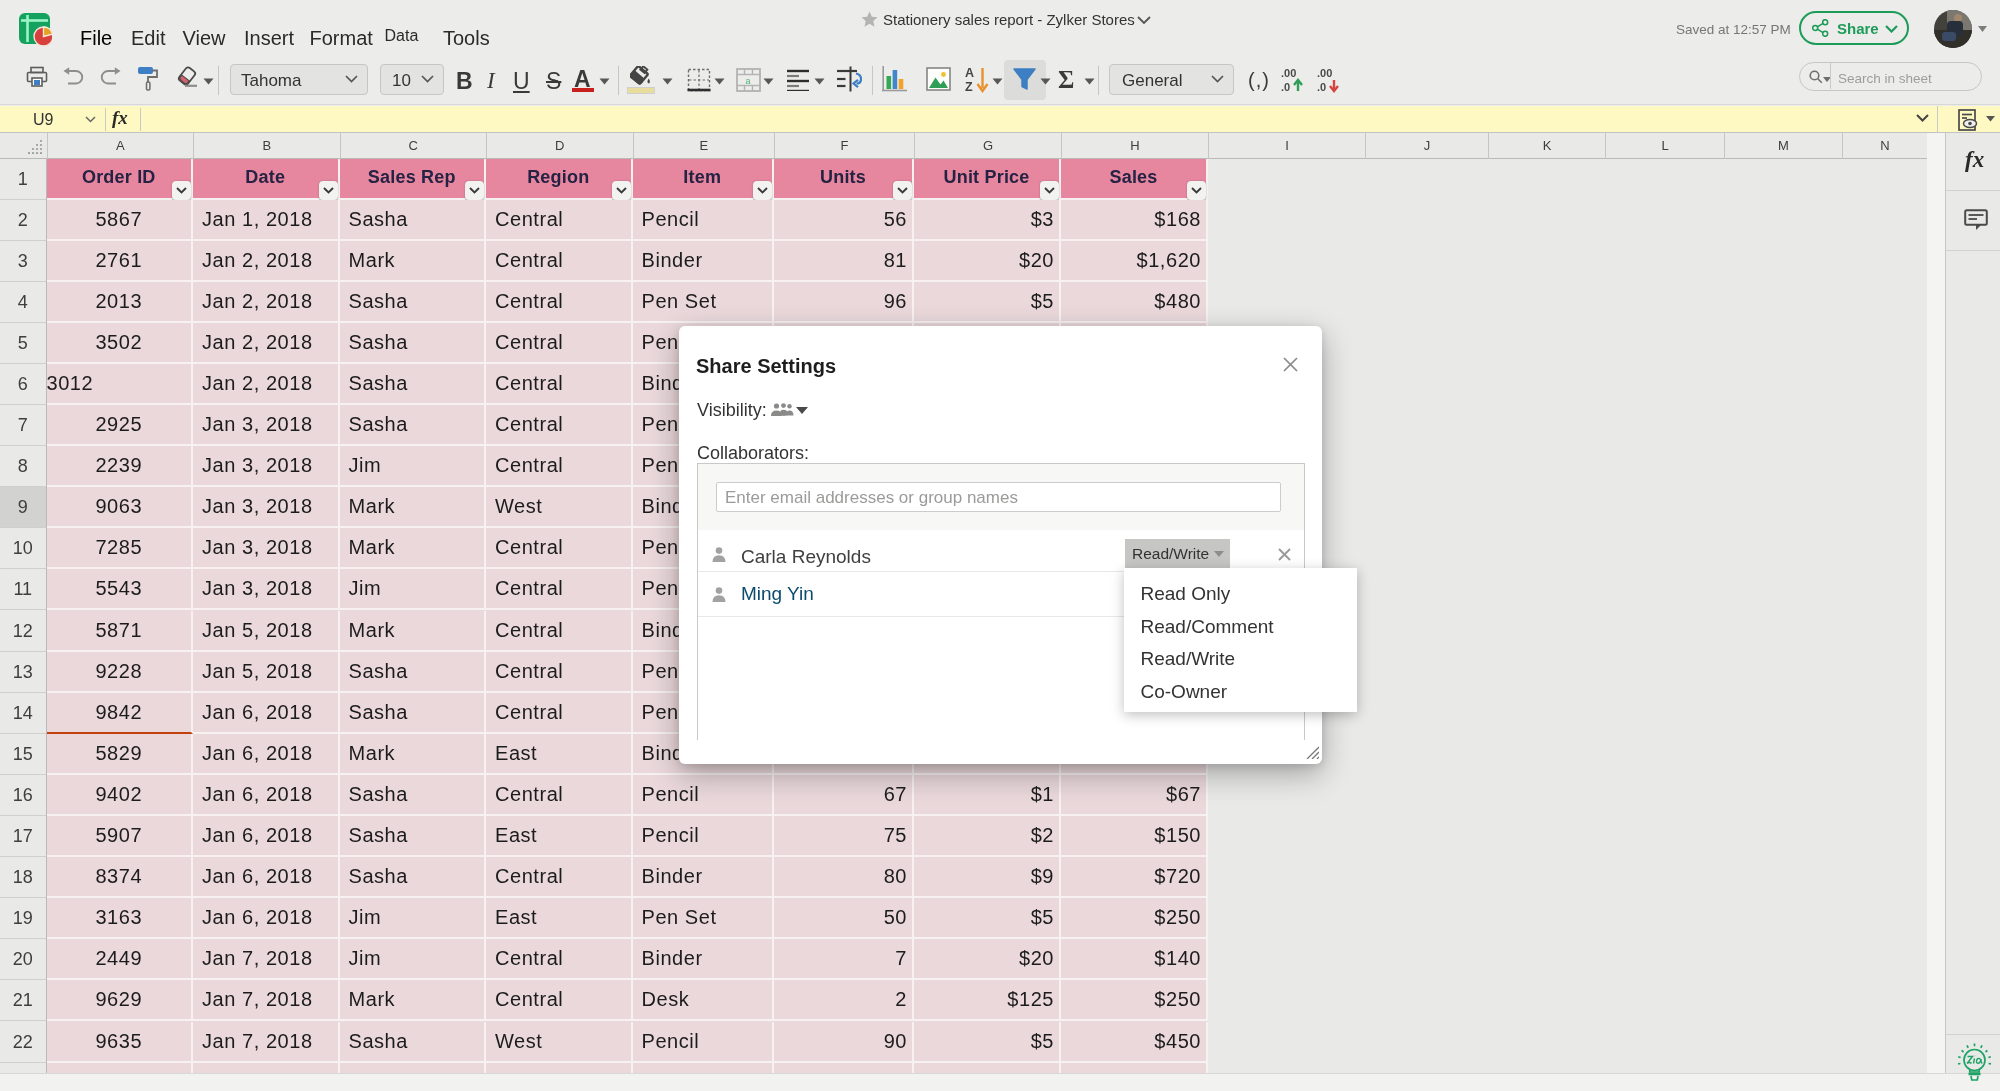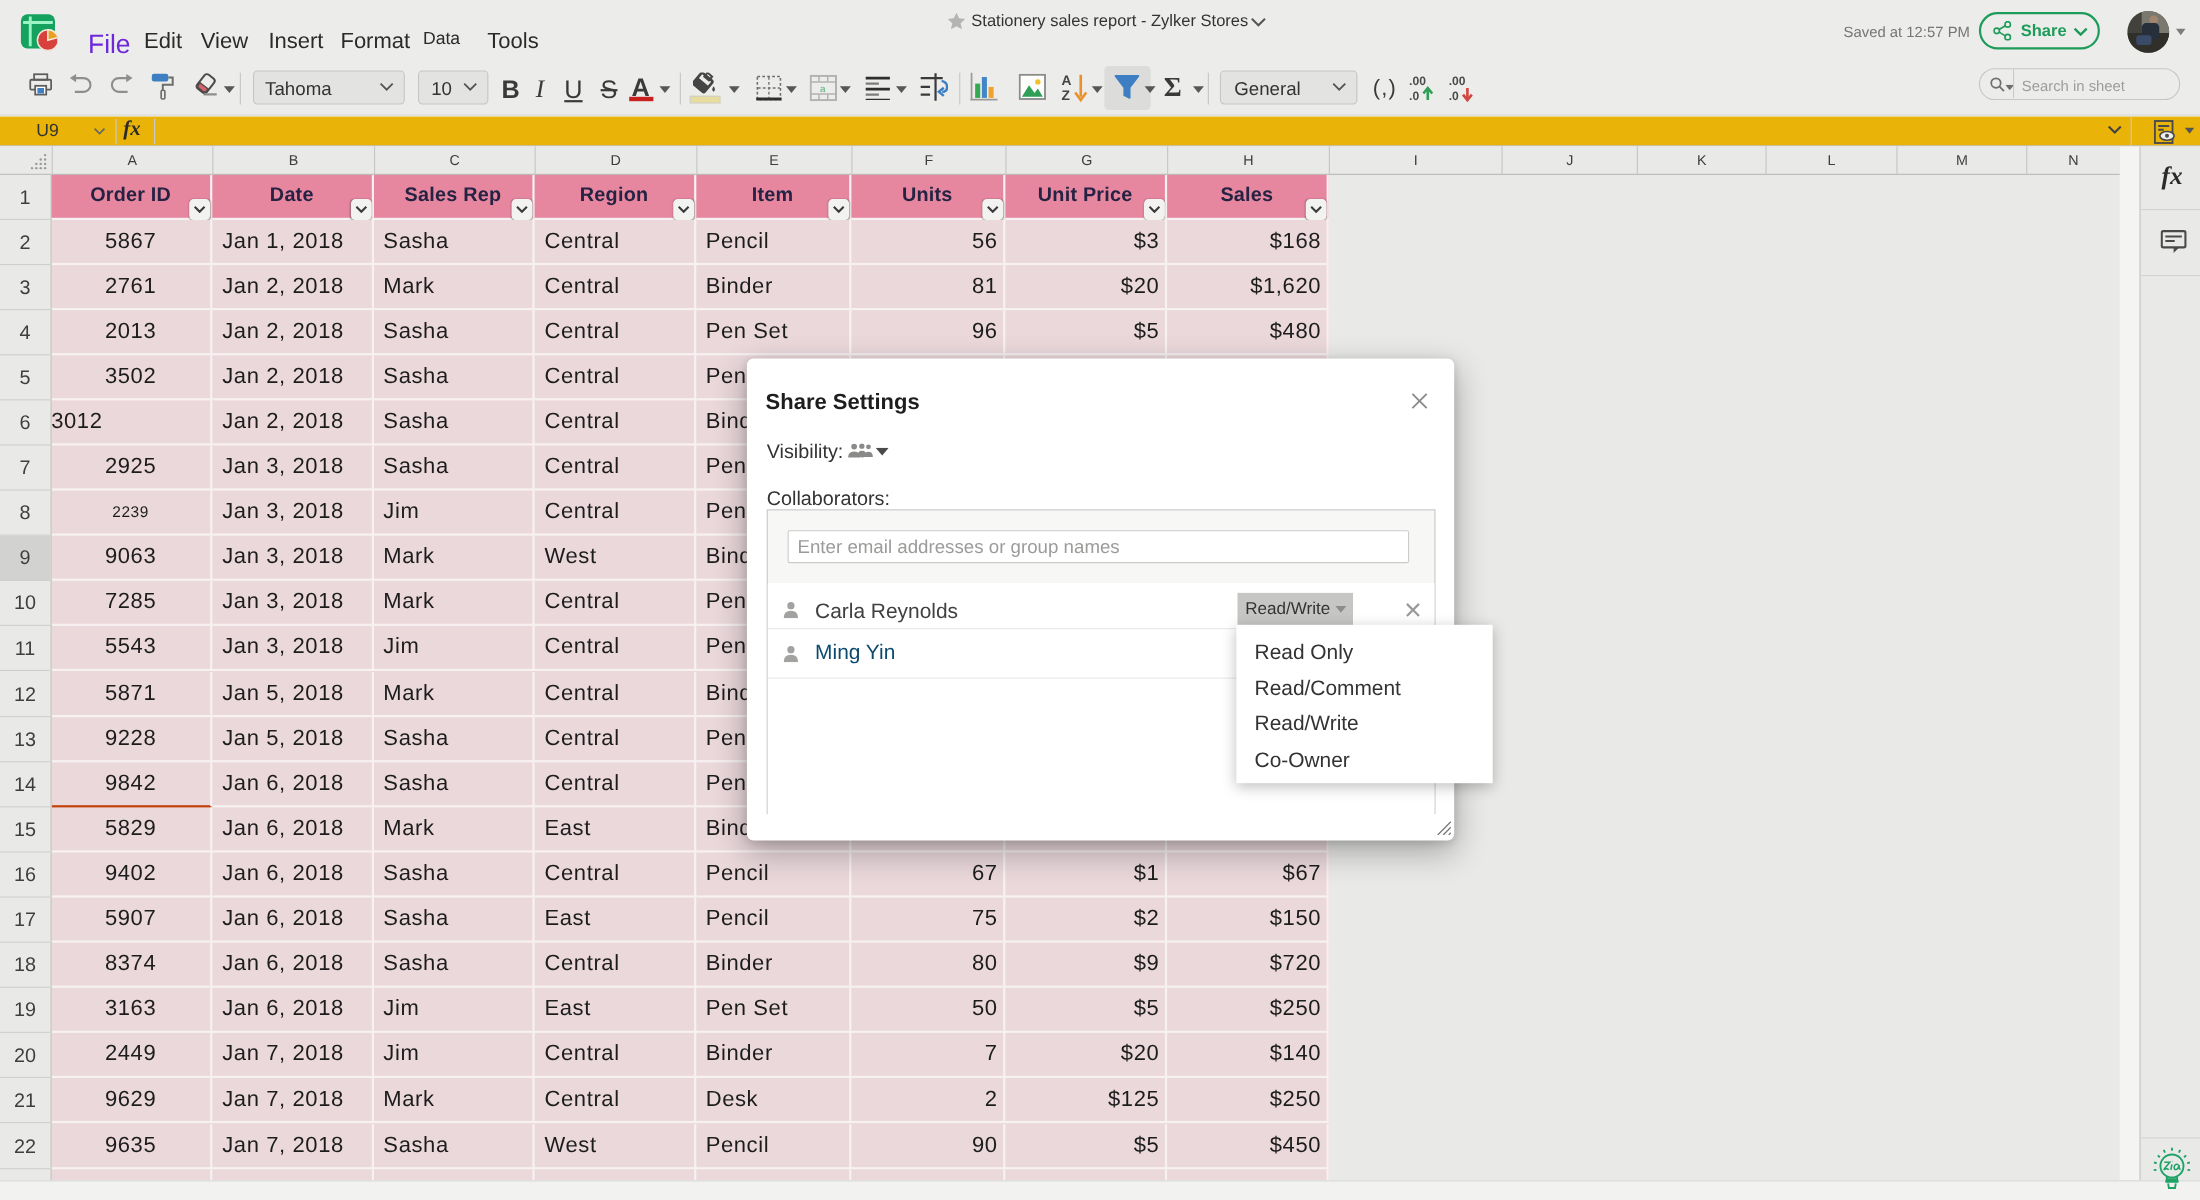--- a/index.html
+++ b/index.html
@@ -10,21 +10,21 @@
 
 </style></head><body>
 <div class="abs" style="left:0;top:0;width:2000px;height:57px;background:#ececeb;">
 <svg class="abs" style="left:18px;top:12px" width="34" height="36" viewBox="0 0 34 36">
 <rect x="1" y="1" width="31" height="31" rx="6" fill="#15a15e"></rect>
 <line x1="9.5" y1="3" x2="9.5" y2="30" stroke="#9cf4c6" stroke-width="2.6"></line>
 <line x1="3" y1="8.5" x2="30" y2="8.5" stroke="#9cf4c6" stroke-width="2.6"></line>
 <circle cx="25.5" cy="24.5" r="9.5" fill="#d8403b" stroke="#f3e2da" stroke-width="1.4"></circle>
 <path d="M25.5 24.5 L25.5 15 A9.5 9.5 0 0 1 34.7 22.1 Z" fill="#e7a01f" stroke="#f6ead8" stroke-width="1.4"></path>
 </svg>
-<div class="abs" style="left:80px;top:27px;font-size:24px;color:#6d28d9;">File</div>
+<div class="abs" style="left:80px;top:27px;font-size:20px;color:#000000;">File</div>
 <div class="abs" style="left:131px;top:27px;font-size:20px;color:#2a2a2a;">Edit</div>
 <div class="abs" style="left:182.5px;top:27px;font-size:20px;color:#2a2a2a;">View</div>
 <div class="abs" style="left:244px;top:27px;font-size:20px;color:#2a2a2a;">Insert</div>
 <div class="abs" style="left:309.5px;top:27px;font-size:20px;color:#2a2a2a;">Format</div>
 <div class="abs" style="left:384.5px;top:27px;font-size:16px;color:#2a2a2a;">Data</div>
 <div class="abs" style="left:443px;top:27px;font-size:20px;color:#2a2a2a;">Tools</div>
 <svg class="abs" style="left:861px;top:11px" width="17" height="17" viewBox="0 0 17 17">
 <path d="M8.5 0.5 L10.9 5.7 16.5 6.3 12.3 10.1 13.5 15.7 8.5 12.8 3.5 15.7 4.7 10.1 0.5 6.3 6.1 5.7 Z" fill="#b4b4b3"></path>
     </svg>
 <div class="abs" style="left:883px;top:11px;font-size:15px;color:#333;">Stationery sales report - Zylker Stores</div>
@@ -215,21 +215,21 @@
 <svg class="abs" style="left:1809px;top:13px" width="14" height="14" viewBox="0 0 14 14">
 <circle cx="5.5" cy="5.5" r="4.3" fill="none" stroke="#6f6f6e" stroke-width="1.6"></circle>
 <line x1="8.8" y1="8.8" x2="12.8" y2="12.8" stroke="#6f6f6e" stroke-width="1.6"></line>
     </svg>
 <svg class="abs" style="left:1823px;top:20px" width="8" height="6" viewBox="0 0 8 6">
       <path d="M0 0 L8 0 L4 5 Z" fill="#6d6d6c"></path>
     </svg>
 <div class="abs" style="left:1830px;top:6px;width:1px;height:26px;background:#c9c9c8;"></div>
 <div class="abs" style="left:1838px;top:14px;font-size:13.5px;color:#9d9d9c;">Search in sheet</div>
 </div>
-<div class="abs" style="left:0;top:106px;width:2000px;height:27px;background:#eab308;border-bottom:1px solid #c2c2c1;">
+<div class="abs" style="left:0;top:106px;width:2000px;height:27px;background:#fef9c3;border-bottom:1px solid #c2c2c1;">
 <div class="abs" style="left:33px;top:5px;font-size:16px;color:#333;">U9</div>
 <svg class="abs" style="left:85px;top:10px" width="11" height="7" viewBox="0 0 11 7">
       <path d="M1 1 L5.5 5.5 L10 1" fill="none" stroke="#666" stroke-width="1.5"></path>
     </svg>
 <div class="abs" style="left:105px;top:2px;width:1px;height:23px;background:#c9c9c8;"></div>
 <div class="abs serif" style="left:112px;top:1px;font-size:19px;font-style:italic;font-weight:bold;color:#2a2a2a;">fx</div>
 <div class="abs" style="left:140px;top:2px;width:1px;height:23px;background:#c9c9c8;"></div>
 <svg class="abs" style="left:1916px;top:8px" width="13" height="8" viewBox="0 0 13 8">
       <path d="M1 1 L6.5 6.5 L12 1" fill="none" stroke="#444" stroke-width="2"></path>
     </svg>
@@ -386,21 +386,21 @@
 <div class="abs" style="left:867.5px;top:164.4px;width:147px;height:41.1px;border-right:2px solid #f7f1f2;border-bottom:2px solid #f7f1f2;font-size:20px;letter-spacing:0.55px;color:#1c1c1c;text-align:right;line-height:39.1px;padding-right:5px;">$5</div>
 <div class="abs" style="left:1014.5px;top:164.4px;width:147px;height:41.1px;border-right:2px solid #f7f1f2;border-bottom:2px solid #f7f1f2;font-size:20px;letter-spacing:0.55px;color:#1c1c1c;text-align:right;line-height:39.1px;padding-right:5px;">$300</div>
 <div class="abs" style="left:0.0px;top:205.5px;width:146.5px;height:41.1px;border-right:2px solid #f7f1f2;border-bottom:2px solid #f7f1f2;font-size:20px;letter-spacing:0.55px;color:#1c1c1c;text-align:center;line-height:39.1px;">2925</div>
 <div class="abs" style="left:146.5px;top:205.5px;width:146.5px;height:41.1px;border-right:2px solid #f7f1f2;border-bottom:2px solid #f7f1f2;font-size:20px;letter-spacing:0.55px;color:#1c1c1c;text-align:left;line-height:39.1px;padding-left:9px;">Jan 3, 2018</div>
 <div class="abs" style="left:293.0px;top:205.5px;width:146.5px;height:41.1px;border-right:2px solid #f7f1f2;border-bottom:2px solid #f7f1f2;font-size:20px;letter-spacing:0.55px;color:#1c1c1c;text-align:left;line-height:39.1px;padding-left:9px;">Sasha</div>
 <div class="abs" style="left:439.5px;top:205.5px;width:146.5px;height:41.1px;border-right:2px solid #f7f1f2;border-bottom:2px solid #f7f1f2;font-size:20px;letter-spacing:0.55px;color:#1c1c1c;text-align:left;line-height:39.1px;padding-left:9px;">Central</div>
 <div class="abs" style="left:586.0px;top:205.5px;width:141.5px;height:41.1px;border-right:2px solid #f7f1f2;border-bottom:2px solid #f7f1f2;font-size:20px;letter-spacing:0.55px;color:#1c1c1c;text-align:left;line-height:39.1px;padding-left:9px;">Pencil</div>
 <div class="abs" style="left:727.5px;top:205.5px;width:140px;height:41.1px;border-right:2px solid #f7f1f2;border-bottom:2px solid #f7f1f2;font-size:20px;letter-spacing:0.55px;color:#1c1c1c;text-align:right;line-height:39.1px;padding-right:5px;">90</div>
 <div class="abs" style="left:867.5px;top:205.5px;width:147px;height:41.1px;border-right:2px solid #f7f1f2;border-bottom:2px solid #f7f1f2;font-size:20px;letter-spacing:0.55px;color:#1c1c1c;text-align:right;line-height:39.1px;padding-right:5px;">$5</div>
 <div class="abs" style="left:1014.5px;top:205.5px;width:147px;height:41.1px;border-right:2px solid #f7f1f2;border-bottom:2px solid #f7f1f2;font-size:20px;letter-spacing:0.55px;color:#1c1c1c;text-align:right;line-height:39.1px;padding-right:5px;">$450</div>
-<div class="abs" style="left:0.0px;top:246.6px;width:146.5px;height:41.1px;border-right:2px solid #f7f1f2;border-bottom:2px solid #f7f1f2;font-size:14px;letter-spacing:0.55px;color:#1c1c1c;text-align:center;line-height:39.1px;">2239</div>
+<div class="abs" style="left:0.0px;top:246.6px;width:146.5px;height:41.1px;border-right:2px solid #f7f1f2;border-bottom:2px solid #f7f1f2;font-size:20px;letter-spacing:0.55px;color:#1c1c1c;text-align:center;line-height:39.1px;">2239</div>
 <div class="abs" style="left:146.5px;top:246.6px;width:146.5px;height:41.1px;border-right:2px solid #f7f1f2;border-bottom:2px solid #f7f1f2;font-size:20px;letter-spacing:0.55px;color:#1c1c1c;text-align:left;line-height:39.1px;padding-left:9px;">Jan 3, 2018</div>
 <div class="abs" style="left:293.0px;top:246.6px;width:146.5px;height:41.1px;border-right:2px solid #f7f1f2;border-bottom:2px solid #f7f1f2;font-size:20px;letter-spacing:0.55px;color:#1c1c1c;text-align:left;line-height:39.1px;padding-left:9px;">Jim</div>
 <div class="abs" style="left:439.5px;top:246.6px;width:146.5px;height:41.1px;border-right:2px solid #f7f1f2;border-bottom:2px solid #f7f1f2;font-size:20px;letter-spacing:0.55px;color:#1c1c1c;text-align:left;line-height:39.1px;padding-left:9px;">Central</div>
 <div class="abs" style="left:586.0px;top:246.6px;width:141.5px;height:41.1px;border-right:2px solid #f7f1f2;border-bottom:2px solid #f7f1f2;font-size:20px;letter-spacing:0.55px;color:#1c1c1c;text-align:left;line-height:39.1px;padding-left:9px;">Pen Set</div>
 <div class="abs" style="left:727.5px;top:246.6px;width:140px;height:41.1px;border-right:2px solid #f7f1f2;border-bottom:2px solid #f7f1f2;font-size:20px;letter-spacing:0.55px;color:#1c1c1c;text-align:right;line-height:39.1px;padding-right:5px;">16</div>
 <div class="abs" style="left:867.5px;top:246.6px;width:147px;height:41.1px;border-right:2px solid #f7f1f2;border-bottom:2px solid #f7f1f2;font-size:20px;letter-spacing:0.55px;color:#1c1c1c;text-align:right;line-height:39.1px;padding-right:5px;">$16</div>
 <div class="abs" style="left:1014.5px;top:246.6px;width:147px;height:41.1px;border-right:2px solid #f7f1f2;border-bottom:2px solid #f7f1f2;font-size:20px;letter-spacing:0.55px;color:#1c1c1c;text-align:right;line-height:39.1px;padding-right:5px;">$256</div>
 <div class="abs" style="left:0.0px;top:287.7px;width:146.5px;height:41.1px;border-right:2px solid #f7f1f2;border-bottom:2px solid #f7f1f2;font-size:20px;letter-spacing:0.55px;color:#1c1c1c;text-align:center;line-height:39.1px;">9063</div>
 <div class="abs" style="left:146.5px;top:287.7px;width:146.5px;height:41.1px;border-right:2px solid #f7f1f2;border-bottom:2px solid #f7f1f2;font-size:20px;letter-spacing:0.55px;color:#1c1c1c;text-align:left;line-height:39.1px;padding-left:9px;">Jan 3, 2018</div>
 <div class="abs" style="left:293.0px;top:287.7px;width:146.5px;height:41.1px;border-right:2px solid #f7f1f2;border-bottom:2px solid #f7f1f2;font-size:20px;letter-spacing:0.55px;color:#1c1c1c;text-align:left;line-height:39.1px;padding-left:9px;">Mark</div>

